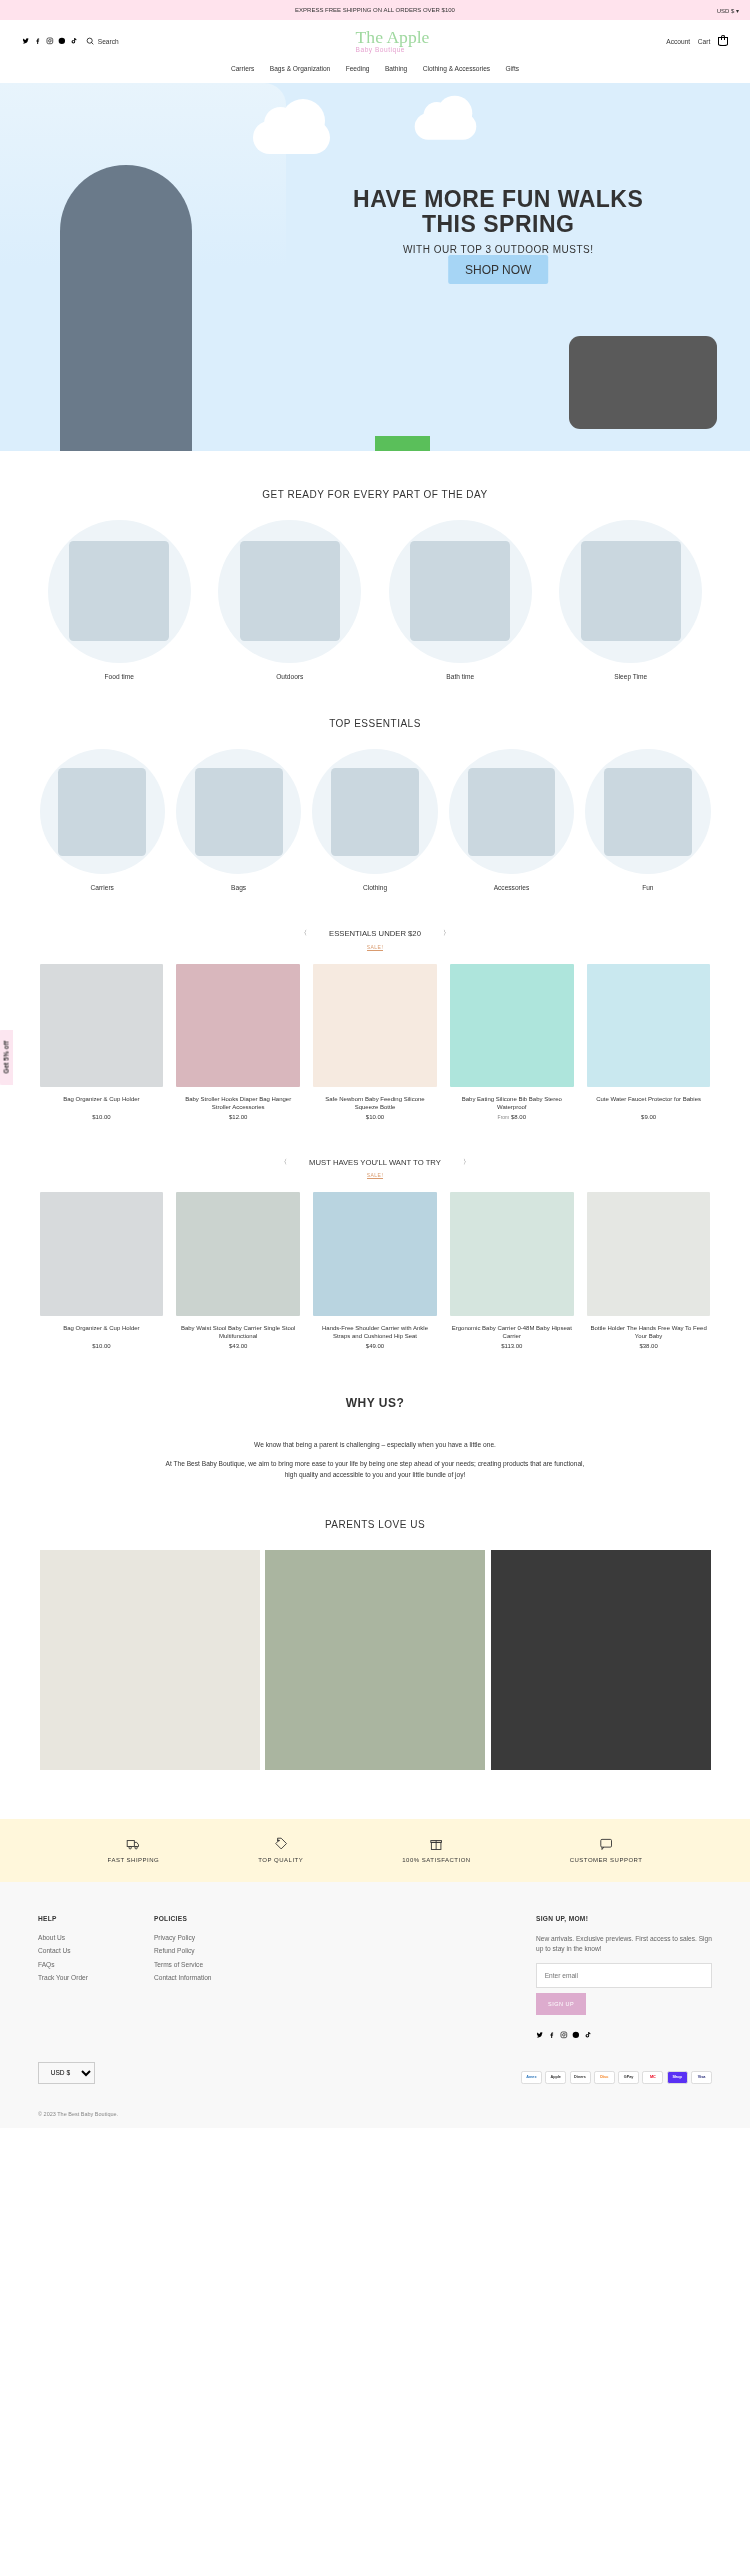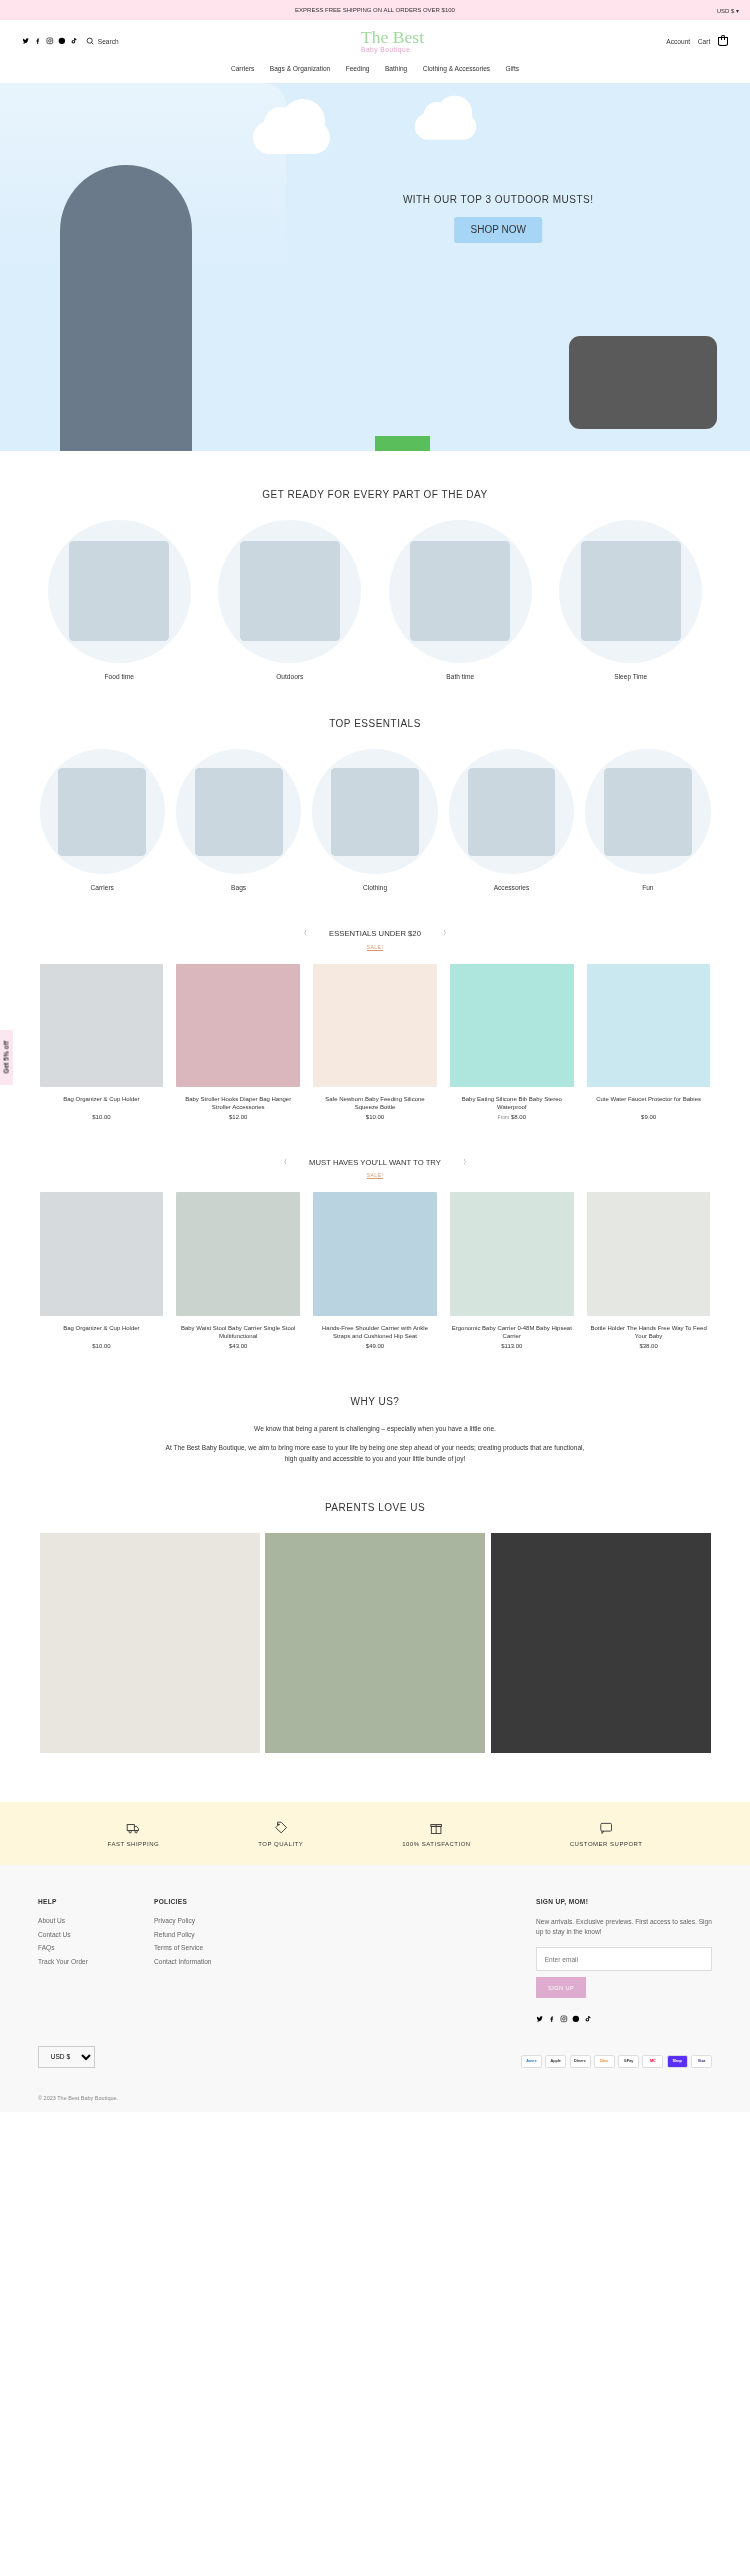--- a/index.html
+++ b/index.html
@@ -25,21 +25,21 @@
 .cart-icon::before { content: ""; position: absolute; top: -3.3px; left: 1.6px; right: 1.6px; height: 4.4px; border: 0.8px solid #000; border-bottom: none; border-radius: 4.4px 4.4px 0 0; }
 
 
 .nav { display: flex; justify-content: center; gap: 15.4px; padding: 7.7px 0 11px; font-size: 6.6px; }
 
 
 .hero { background: #dbeefc; height: 368px; position: relative; overflow: hidden; }
 .hero-content { position: absolute; left: 50%; top: 104px; transform: translateX(-10%); text-align: center; width: 308px; }
 .hero-title { font-size: 23px; font-weight: 800; letter-spacing: 0.5px; line-height: 1.1; }
 .hero-sub { font-size: 10px; margin-top: 6.6px; letter-spacing: 0.5px; }
-.hero-btn { display: inline-block; background: #a6d5f5; padding: 7.7px 16.5px; margin-top: 12px; font-size: 10px; border-radius: 2.2px; }
+.hero-btn { display: inline-block; background: #a6d5f5; padding: 7.7px 16.5px; margin-top: 0; font-size: 12px; border-radius: 2.2px; }
 .hero-img { position: absolute; left: 0; top: 0; width: 286px; height: 100%; background: linear-gradient(180deg, #e8f4fc 0%, #dbeefc 50%); border-radius: 0 22px 22px 0; }
 .hero-figure { position: absolute; left: 60px; bottom: 0; width: 132px; height: 286px; background: #6a7a8a; border-radius: 66px 66px 0 0; }
 .cloud { position: absolute; width: 77px; height: 33px; background: #fff; border-radius: 33px; }
 .cloud::before, .cloud::after { content: ""; position: absolute; background: #fff; border-radius: 50%; }
 .cloud::before { width: 33px; height: 33px; left: 11px; top: -14.3px; }
 .cloud::after { width: 44px; height: 44px; right: 5.5px; top: -22px; }
 .hero-product { position: absolute; right: 33px; bottom: 22px; width: 148px; height: 93px; background: #5a5a5a; border-radius: 11px; }
 .grass { position: absolute; bottom: 0; left: 50%; width: 55px; height: 38px; background: linear-gradient(0deg, #5abf5a 0, #5abf5a 40%, transparent 40%); }
 
 
@@ -67,21 +67,21 @@
 .product-img.c6 { background: #cbd3cf; }
 .product-img.c8 { background: #b9d4e0; }
 .product-img.c9 { background: #d5e5de; }
 .product-img.c10 { background: #e5e7e3; }
 .product-name { font-size: 6px; text-align: center; line-height: 1.4; min-height: 16.5px; }
 .product-price { font-size: 6px; text-align: center; margin-top: 2.2px; }
 .from { font-size: 5px; color: #888; }
 
 
 .whyus { text-align: center; max-width: 429px; margin: 44px auto 0; font-size: 6.6px; line-height: 1.7; }
-.whyus h2 { font-size: 10px; letter-spacing: 0.5px; font-weight: 400; margin-bottom: 13px; }
+.whyus h2 { font-size: 12px; letter-spacing: 0.5px; font-weight: 700; margin-bottom: 26px; }
 
 
 .reviews { display: flex; gap: 5.5px; margin-top: 16.5px; }
 .review-img { flex: 1; aspect-ratio: 1; background: #ccc; }
 .ri1 { background: #e8e6de; }
 .ri2 { background: #aab5a0; }
 .ri3 { background: #3a3a3a; }
 
 
 .perks { background: #fff7db; margin-top: 49px; padding: 18.7px 0; display: flex; justify-content: center; gap: 99px; text-align: center; font-size: 6px; letter-spacing: 0.5px; }
@@ -142,21 +142,21 @@
       <svg width="8.8" height="8.8" viewBox="0 0 24 24" fill="none" stroke="#000" stroke-width="2">
           <circle cx="10" cy="10" r="7"></circle>
           <line x1="20" y1="20" x2="15" y2="15"></line>
         </svg>
       <span>Search</span>
     </div>
   </div>
   <div class="logo">
     <div class="logo-inner">
       <div>
-        <div class="logo-text">The Best</div>
+        <div class="logo-text">The Apple</div>
         <div class="logo-sub">Baby Boutique</div>
       </div>
     </div>
   </div>
   <div class="header-right">
     <span>Account</span>
     <span>Cart</span>
     <span class="cart-icon"></span>
   </div>
 </div>
@@ -170,20 +170,24 @@
   <a>Gifts</a>
 </nav>
 
 <section class="hero">
   <div class="hero-img">
     <div class="hero-figure"></div>
   </div>
   <div class="cloud" style="left:253px; top:38px;"></div>
   <div class="cloud" style="left:407px; top:27.5px; transform:scale(.8);"></div>
   <div class="hero-content">
+    <h1 class="hero-title">
+      <span>HAVE MORE FUN WALKS</span><br>
+      <span>THIS SPRING</span>
+    </h1>
     <div class="hero-sub">WITH OUR TOP 3 OUTDOOR MUSTS!</div>
     <a class="hero-btn">SHOP NOW</a>
   </div>
   <div class="grass"></div>
   <div class="hero-product"></div>
 </section>
 
 <section class="section">
   <h2 class="section-title">GET READY FOR EVERY PART OF THE DAY</h2>
   <div class="circles">

